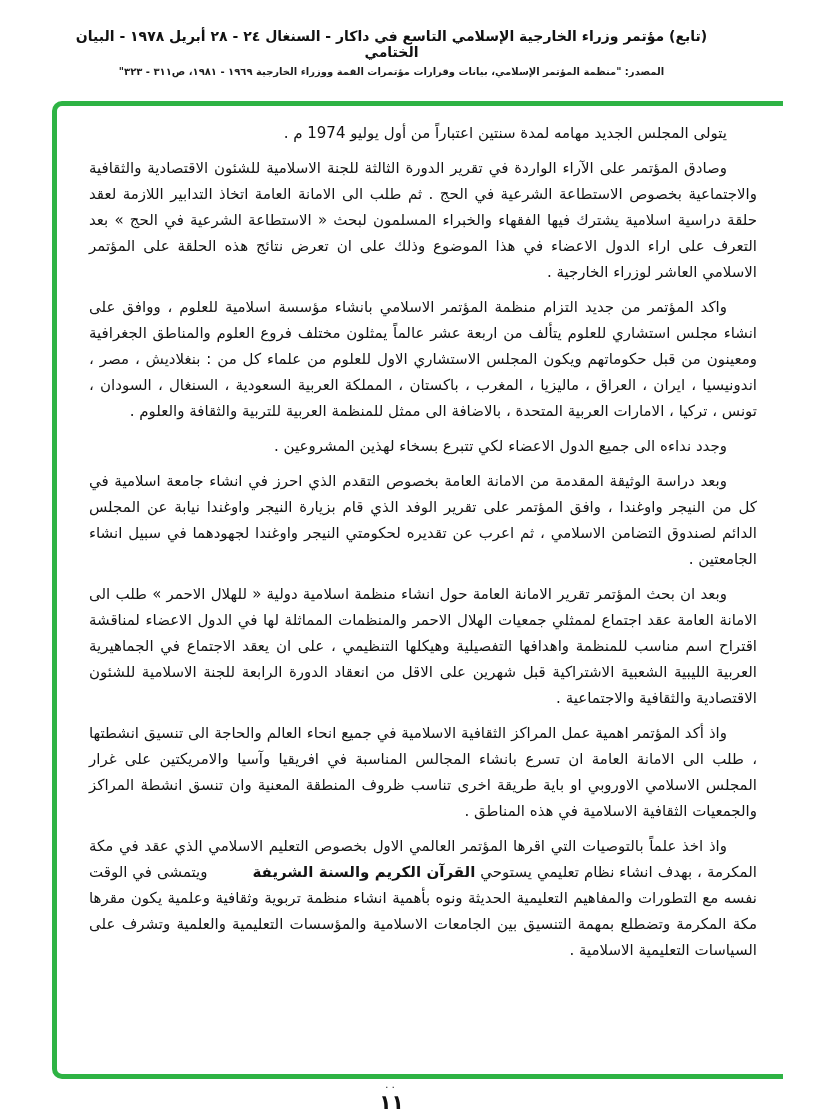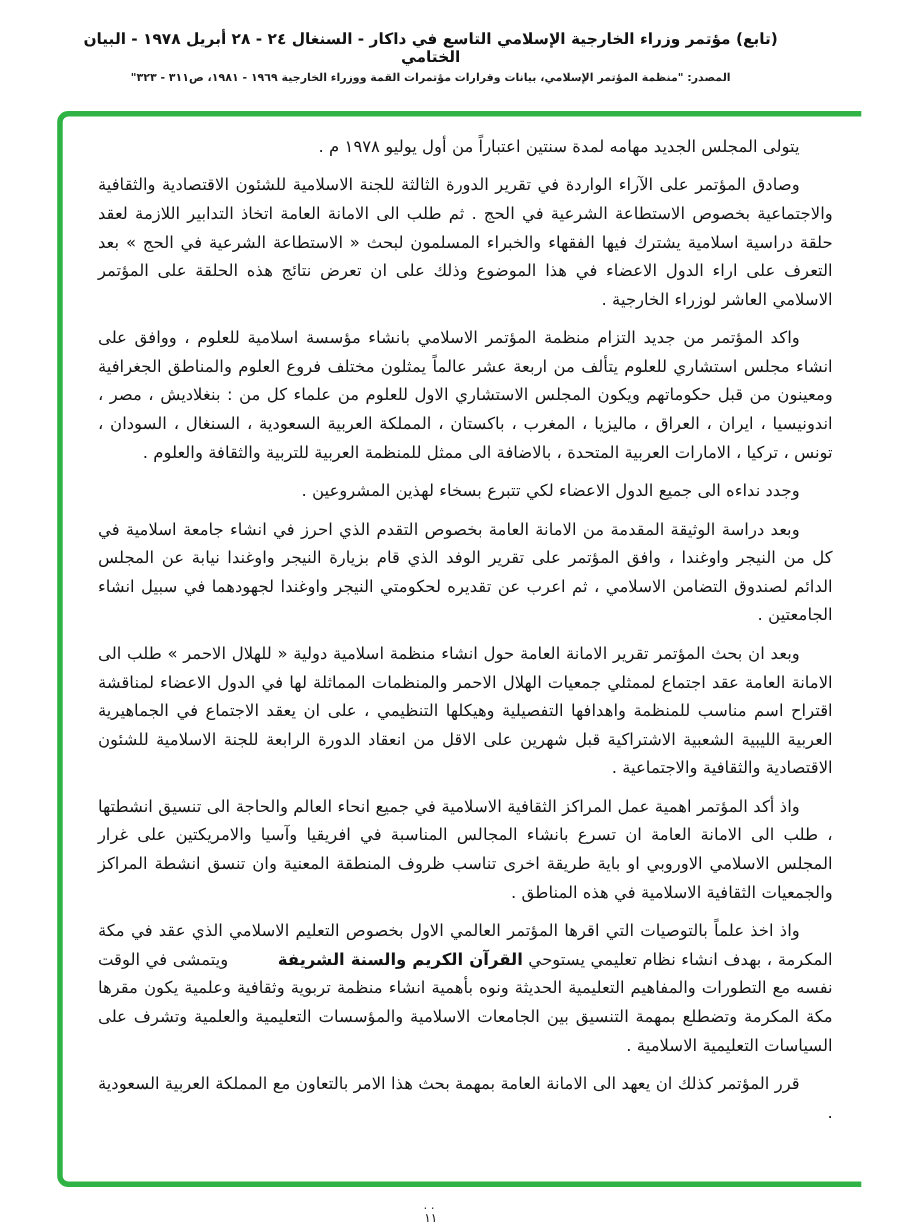--- a/index.html
+++ b/index.html
@@ -68,48 +68,47 @@
     right: 0;
     text-align: center;
   }
   .footer-dots {
     font-size: 11px;
     line-height: 10px;
     letter-spacing: 3px;
     color: #333333;
   }
   .page-number {
-    font-size: 11px;
-    font-weight: normal;
+    font-size: 20px;
+    font-weight: bold;
     letter-spacing: 4px;
     color: #111111;
     text-align: center;
   }
 </style>
 </head>
 <body>
 
 <div class="page">
 
   <header class="doc-header">
     <div class="doc-title">(تابع) مؤتمر وزراء الخارجية الإسلامي التاسع في داكار - السنغال ٢٤ - ٢٨ أبريل ١٩٧٨ - البيان الختامي</div>
     <div class="doc-source">المصدر: "منظمة المؤتمر الإسلامي، بيانات وقرارات مؤتمرات القمة ووزراء الخارجية ١٩٦٩ - ١٩٨١، ص٣١١ - ٣٢٣"</div>
   </header>
 
   <div class="green-frame" style="border-color: rgb(46, 179, 68);">
     <div class="body-text">
-        <p class="para"><span>يتولى المجلس الجديد مهامه لمدة سنتين اعتباراً من أول يوليو ١٩٧٨ م .</span></p>
+        <p class="para"><span>يتولى المجلس الجديد مهامه لمدة سنتين اعتباراً من أول يوليو 1974 م .</span></p>
         <p class="para"><span>وصادق المؤتمر على الآراء الواردة في تقرير الدورة الثالثة للجنة الاسلامية للشئون الاقتصادية والثقافية والاجتماعية بخصوص الاستطاعة الشرعية في الحج . ثم طلب الى الامانة العامة اتخاذ التدابير اللازمة لعقد حلقة دراسية اسلامية يشترك فيها الفقهاء والخبراء المسلمون لبحث « الاستطاعة الشرعية في الحج » بعد التعرف على اراء الدول الاعضاء في هذا الموضوع وذلك على ان تعرض نتائج هذه الحلقة على المؤتمر الاسلامي العاشر لوزراء الخارجية .</span></p>
         <p class="para"><span>واكد المؤتمر من جديد التزام منظمة المؤتمر الاسلامي بانشاء مؤسسة اسلامية للعلوم ، ووافق على انشاء مجلس استشاري للعلوم يتألف من اربعة عشر عالماً يمثلون مختلف فروع العلوم والمناطق الجغرافية ومعينون من قبل حكوماتهم ويكون المجلس الاستشاري الاول للعلوم من علماء كل من : بنغلاديش ، مصر ، اندونيسيا ، ايران ، العراق ، ماليزيا ، المغرب ، باكستان ، المملكة العربية السعودية ، السنغال ، السودان ، تونس ، تركيا ، الامارات العربية المتحدة ، بالاضافة الى ممثل للمنظمة العربية للتربية والثقافة والعلوم .</span></p>
         <p class="para"><span>وجدد نداءه الى جميع الدول الاعضاء لكي تتبرع بسخاء لهذين المشروعين .</span></p>
         <p class="para"><span>وبعد دراسة الوثيقة المقدمة من الامانة العامة بخصوص التقدم الذي احرز في انشاء جامعة اسلامية في كل من النيجر واوغندا ، وافق المؤتمر على تقرير الوفد الذي قام بزيارة النيجر واوغندا نيابة عن المجلس الدائم لصندوق التضامن الاسلامي ، ثم اعرب عن تقديره لحكومتي النيجر واوغندا لجهودهما في سبيل انشاء الجامعتين .</span></p>
         <p class="para"><span>وبعد ان بحث المؤتمر تقرير الامانة العامة حول انشاء منظمة اسلامية دولية « للهلال الاحمر » طلب الى الامانة العامة عقد اجتماع لممثلي جمعيات الهلال الاحمر والمنظمات المماثلة لها في الدول الاعضاء لمناقشة اقتراح اسم مناسب للمنظمة واهدافها التفصيلية وهيكلها التنظيمي ، على ان يعقد الاجتماع في الجماهيرية العربية الليبية الشعبية الاشتراكية قبل شهرين على الاقل من انعقاد الدورة الرابعة للجنة الاسلامية للشئون الاقتصادية والثقافية والاجتماعية .</span></p>
         <p class="para"><span>واذ أكد المؤتمر اهمية عمل المراكز الثقافية الاسلامية في جميع انحاء العالم والحاجة الى تنسيق انشطتها ، طلب الى الامانة العامة ان تسرع بانشاء المجالس المناسبة في افريقيا وآسيا والامريكتين على غرار المجلس الاسلامي الاوروبي او باية طريقة اخرى تناسب ظروف المنطقة المعنية وان تنسق انشطة المراكز والجمعيات الثقافية الاسلامية في هذه المناطق .</span></p>
         <p class="para"><span>واذ اخذ علماً بالتوصيات التي اقرها المؤتمر العالمي الاول بخصوص التعليم الاسلامي الذي عقد في مكة المكرمة ، بهدف انشاء نظام تعليمي يستوحي </span><span class="b">القرآن الكريم والسنة الشريفة</span><span> ويتمشى في الوقت نفسه مع التطورات والمفاهيم التعليمية الحديثة ونوه بأهمية انشاء منظمة تربوية وثقافية وعلمية يكون مقرها مكة المكرمة وتضطلع بمهمة التنسيق بين الجامعات الاسلامية والمؤسسات التعليمية والعلمية وتشرف على السياسات التعليمية الاسلامية .</span></p>
-        <p class="para"><span>قرر المؤتمر كذلك ان يعهد الى الامانة العامة بمهمة بحث هذا الامر بالتعاون مع المملكة العربية السعودية .</span></p>
       </div>
   </div>
 
   <footer class="doc-footer">
     <div class="footer-dots">..</div>
     <div class="page-number">١١</div>
   </footer>
 
 </div>
 

